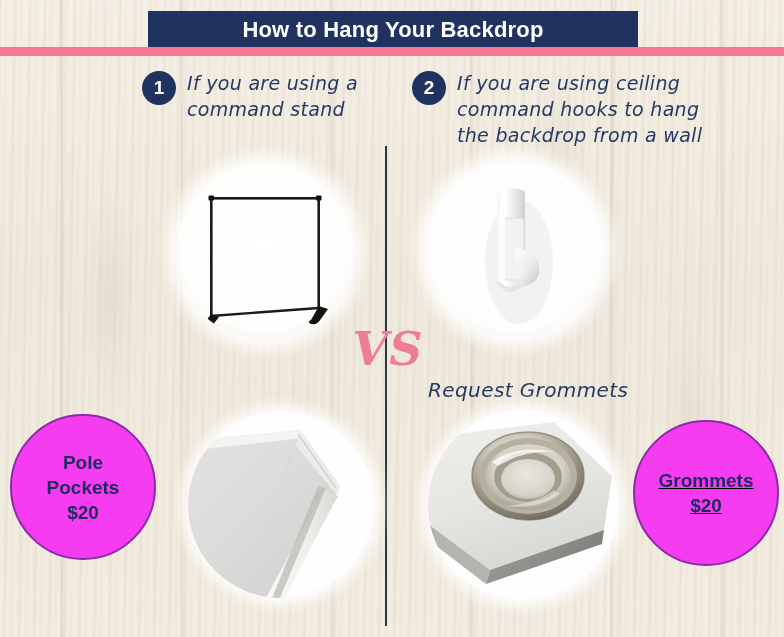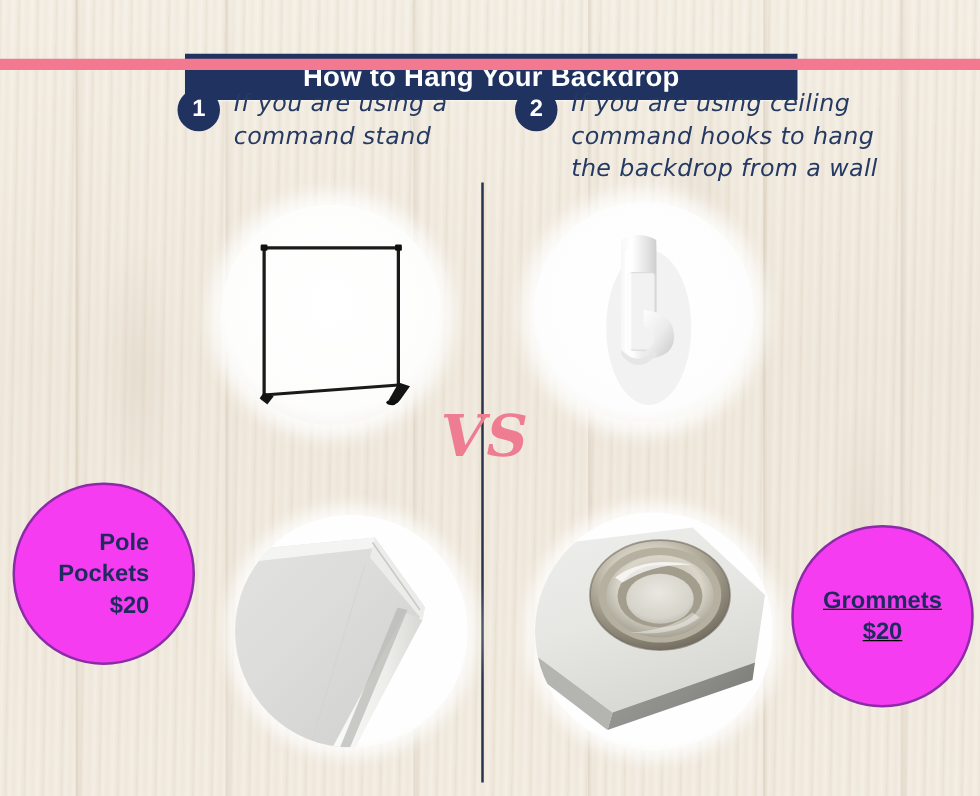--- a/index.html
+++ b/index.html
@@ -61,21 +61,20 @@
     position: absolute;
     left: 148px;
     top: 11px;
     width: 490px;
     height: 37px;
     background: #1f3260;
     box-shadow: 1px 1px 0 rgba(255,255,255,0.55);
     display: flex;
     align-items: center;
     justify-content: center;
-    margin-top: 32px;
   }
   .title-bar .title-text {
     color: #ffffff;
     font-family: "Liberation Sans", sans-serif;
     font-size: 22px;
     font-weight: 700;
     letter-spacing: 0.2px;
     white-space: nowrap;
   }
   .pink-rule {
@@ -186,21 +185,21 @@
     text-align: center;
   }
   .price-badge .badge-text {
     color: #1f2a5e;
     font-family: "Liberation Sans", sans-serif;
     font-weight: 700;
     font-size: 19px;
     line-height: 25px;
     white-space: pre-line;
   }
-  .badge-left  { left: 10px;  top: 386px; width: 142px; height: 142px; text-align: right; }
+  .badge-left  { left: 10px;  top: 414px; width: 142px; height: 142px; }
   .badge-right { left: 633px; top: 420px; width: 142px; height: 142px; text-decoration: underline; }
 </style>
 </head>
 <body>
 
 <div id="infographic">
 
   <div class="title-bar">
     <span class="title-text">How to Hang Your Backdrop</span>
   </div>
@@ -281,20 +280,21 @@
       <path d="M88 86 q22 2 24 18 q2 16 -14 20 q-9 2 -12 -4 q8 -2 10 -9 q2 -9 -8 -12 z" fill="url(#hookArm)"></path>
 
       <path d="M70 118 q14 14 28 0 v4 q-14 16 -28 0 z" fill="#e6e6e6"></path>
 
       <rect x="73" y="38" width="5" height="82" fill="#ffffff" opacity="0.85" rx="2"></rect>
     </svg>
   </div>
 
   <div class="vs-mark">VS</div>
 
+  <div class="caption caption-grommets">Request Grommets</div>
 
   <div class="photo-circle photo-pocket">
     <svg viewBox="0 0 186 186" aria-hidden="true">
       <defs>
         <radialGradient id="wh3" cx="50%" cy="45%" r="62%">
           <stop offset="0%" stop-color="#ffffff"></stop>
           <stop offset="85%" stop-color="#fefefe"></stop>
           <stop offset="100%" stop-color="#f6f3ee"></stop>
         </radialGradient>
         <linearGradient id="clothA" x1="0" y1="0" x2="1" y2="1">

